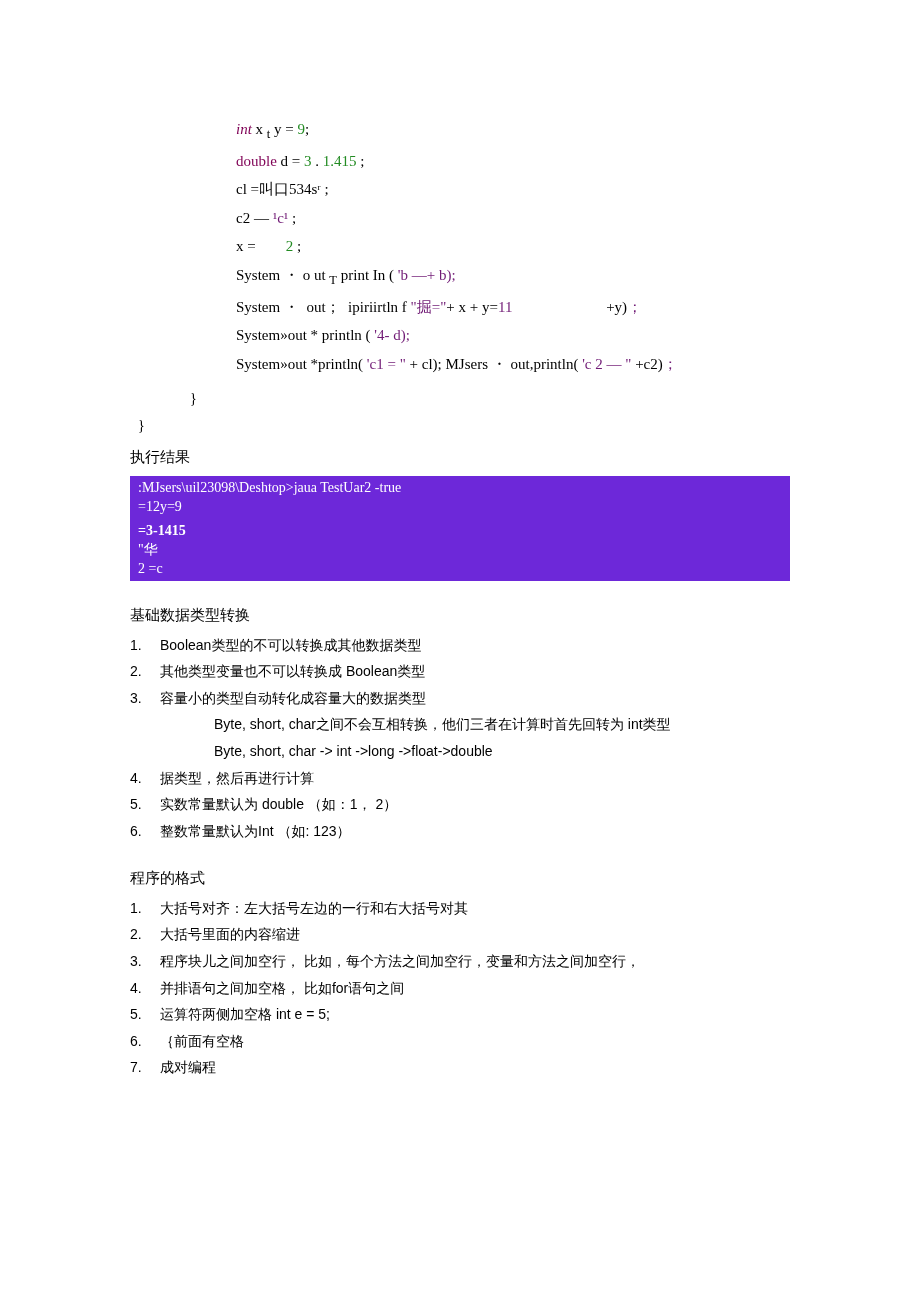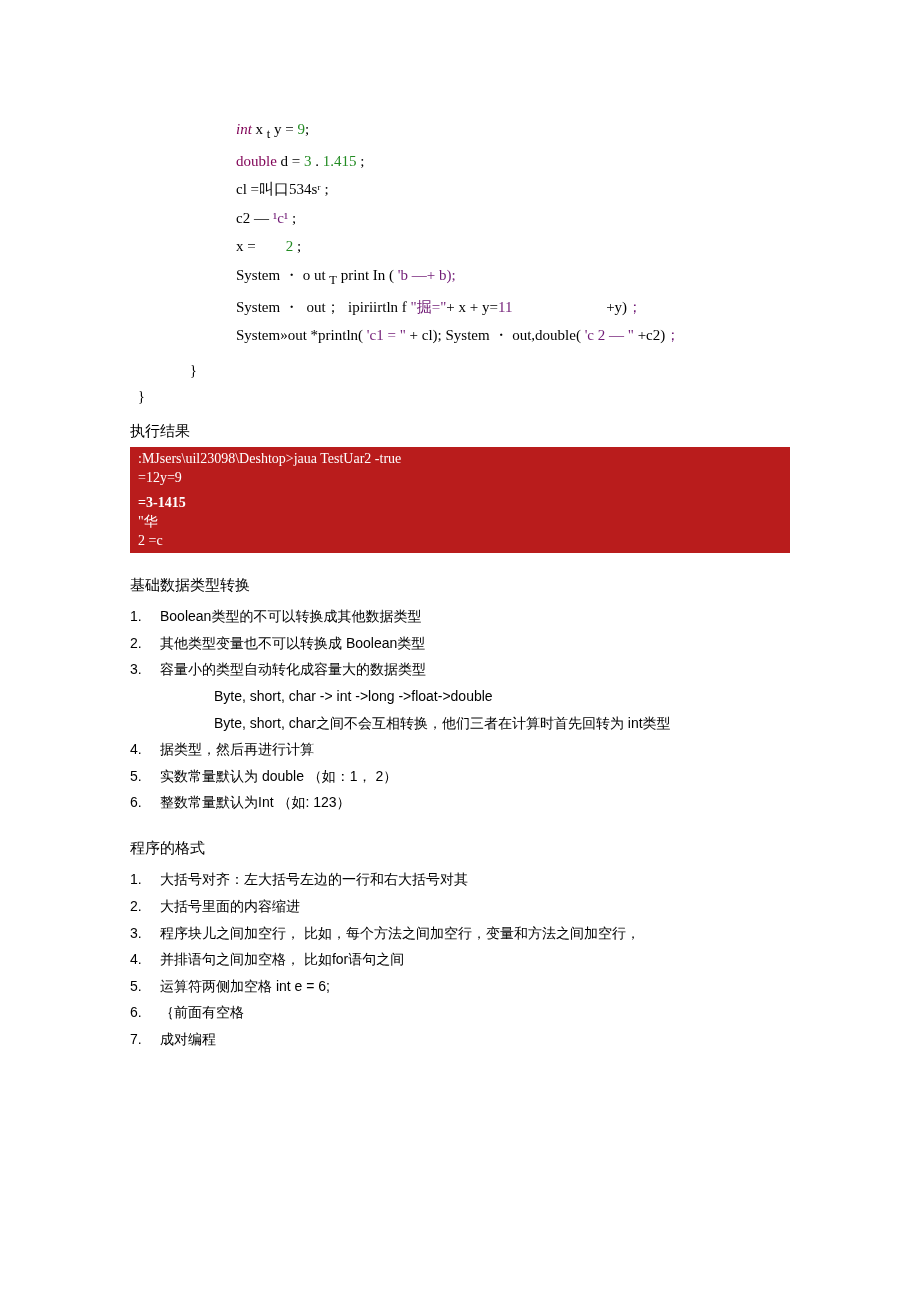--- a/index.html
+++ b/index.html
@@ -17,87 +17,88 @@
   .code-line { white-space: pre; font-family: "Times New Roman", serif; font-size: 15px; line-height: 1.9; }
   .kw-int { color: #7f0055; font-style: italic; }
   .kw-double { color: #7f0055; margin-top: 16px; }
   .num { color: #228b22; }
   .chai { color: #8a2be2; }
   .str { color: #701a75; }
   .brace { font-family: "Times New Roman", serif; }
   .brace-close1 { padding-left: 60px; color: #000; }
   .brace-close2 { padding-left: 8px; color: #000; }
 
-  .exec-label { font-family: Liberation Serif, serif; font-size: 15px; margin: 6px 0 2px 0; }
+  .exec-label { font-family: Liberation Mono, monospace; font-size: 15px; margin: 6px 0 2px 0; }
 
   .terminal {
-    background: #b91c1c;
+    background: #6d28d9;
     color: #fff;
     font-family: "Times New Roman", serif;
     font-size: 14px;
     padding: 3px 8px 2px 8px;
     line-height: 1.35;
     margin-bottom: 20px;
   }
   .terminal .row { white-space: pre; }
   .terminal .bold { font-weight: bold; }
   .terminal .spacer { height: 6px; }
 
-  .section-title { font-family: Liberation Mono, monospace; font-size: 15px; margin-top: 20px; }
+  .section-title { font-family: Liberation Serif, serif; font-size: 15px; margin-top: 20px; }
 
   ol.numbered { list-style: none; padding-left: 0; margin: 2px 0 18px 0; }
   ol.numbered > li { padding-left: 30px; position: relative; line-height: 1.9; font-size: 14px; }
   ol.numbered > li > .n { position: absolute; left: 0; top: 0; width: 24px; font-family: Arial, sans-serif; }
   .sub-indent { padding-left: 54px; line-height: 1.9; }
   .wrap2 { padding-left: 30px; }
 </style>
 </head>
 <body>
 
 <div class="code-block">
   <div class="code-line"><span class="kw-int">int</span><span> x </span><sub>t</sub><span> y = </span><span class="num">9</span><span>;</span></div>
   <div class="code-line"><span class="kw-double">double</span><span> d = </span><span class="num">3</span><span> . </span><span class="num">1.415</span><span> ;</span></div>
   <div class="code-line">cl =叫口534sʳ ;</div>
   <div class="code-line"><span>c2 — </span><span class="str">¹c¹</span><span> ;</span></div>
   <div class="code-line"><span>x =        </span><span class="num">2</span><span> ;</span></div>
   <div class="code-line"><span>System ・ o ut </span><sub>T</sub><span> print In ( </span><span class="str">'b —+ b);</span></div>
   <div class="code-line"><span>System ・  out；  ipiriirtln f </span><span class="str">"掘="</span><span>+ x + y=</span><span class="str">11</span><span>                         +y)</span><span class="str">；</span></div>
-  <div class="code-line"><span>System»out *println( </span><span class="str">'c1 = "</span><span> + cl); System ・ out,double( </span><span class="str">'c 2 — "</span><span> +c2)</span><span class="str">；</span></div>
+  <div class="code-line"><span>System»out * println ( </span><span class="str">'4- d);</span></div>
+  <div class="code-line"><span>System»out *println( </span><span class="str">'c1 = "</span><span> + cl); MJsers ・ out,println( </span><span class="str">'c 2 — "</span><span> +c2)</span><span class="str">；</span></div>
 </div>
 <div class="brace brace-close1">}</div>
 <div class="brace brace-close2">}</div>
 
 <div class="exec-label">执行结果</div>
 
 <div class="terminal">
   <div class="row">:MJsers\uil23098\Deshtop&gt;jaua TestUar2 -true</div>
   <div class="row">=12y=9</div>
   <div class="spacer"></div>
   <div class="row bold">=3-1415</div>
   <div class="row">"华</div>
   <div class="row">2 =c</div>
 </div>
 
 <div class="section-title">基础数据类型转换</div>
 <ol class="numbered">
   <li><span class="n">1.</span><span>Boolean类型的不可以转换成其他数据类型</span></li>
   <li><span class="n">2.</span><span>其他类型变量也不可以转换成          Boolean类型</span></li>
   <li><span class="n">3.</span><span>容量小的类型自动转化成容量大的数据类型</span>
+    <div class="sub-indent">Byte, short, char之间不会互相转换，他们三者在计算时首先回转为               int类型</div>
     <div class="sub-indent">Byte, short, char -&gt; int -&gt;long -&gt;float-&gt;double</div>
-    <div class="sub-indent">Byte, short, char之间不会互相转换，他们三者在计算时首先回转为               int类型</div>
   </li>
   <li><span class="n">4.</span>
     <div class="wrap2" style="padding-left:0;">据类型，然后再进行计算</div>
   </li>
   <li><span class="n">5.</span><span>实数常量默认为  double （如：1，        2）</span></li>
   <li><span class="n">6.</span><span>整数常量默认为Int （如:  123）</span></li>
 </ol>
 
 <div class="section-title">程序的格式</div>
 <ol class="numbered">
   <li><span class="n">1.</span><span>大括号对齐：左大括号左边的一行和右大括号对其</span></li>
   <li><span class="n">2.</span><span>大括号里面的内容缩进</span></li>
   <li><span class="n">3.</span><span>程序块儿之间加空行，          比如，每个方法之间加空行，变量和方法之间加空行，</span></li>
   <li><span class="n">4.</span><span>并排语句之间加空格，       比如for语句之间</span></li>
-  <li><span class="n">5.</span><span>运算符两侧加空格       int e = 6;</span></li>
+  <li><span class="n">5.</span><span>运算符两侧加空格       int e = 5;</span></li>
   <li><span class="n">6.</span><span>｛前面有空格</span></li>
   <li><span class="n">7.</span><span>成对编程</span></li>
 </ol>
 
 </body></html>

